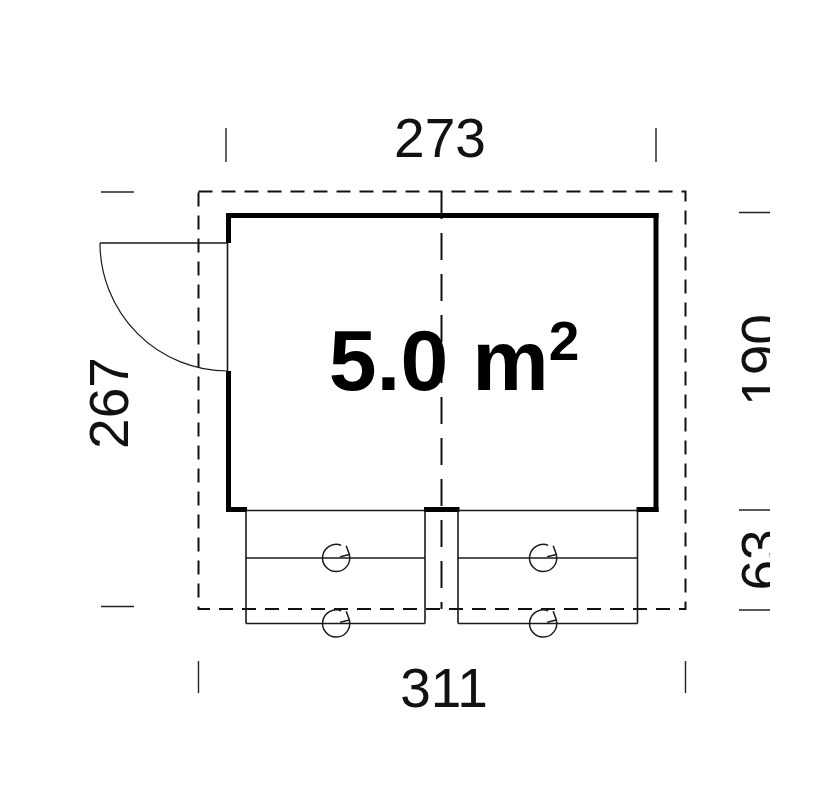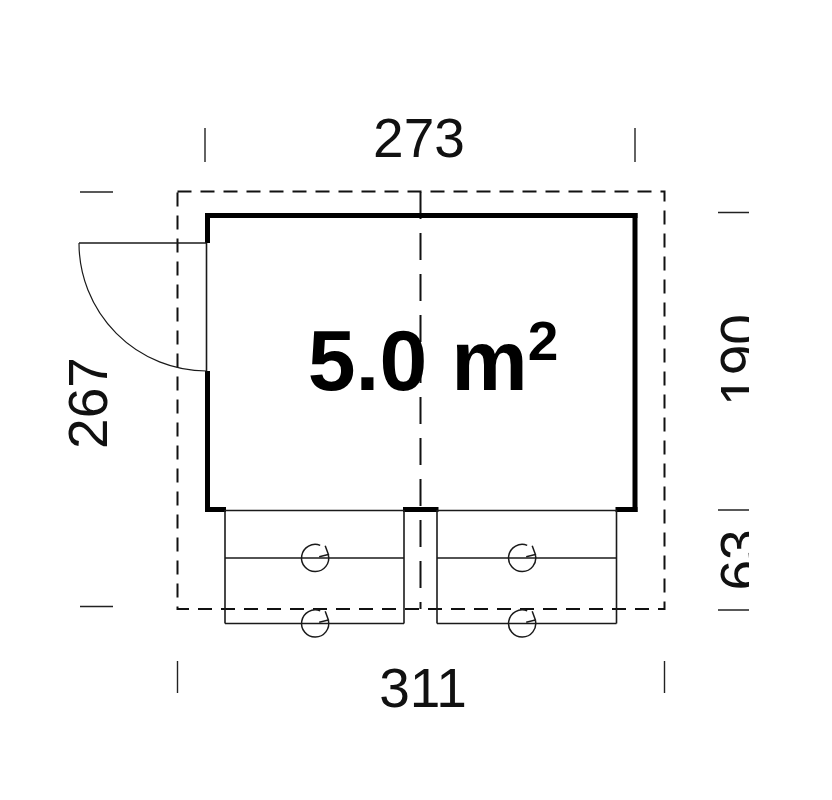--- a/index.html
+++ b/index.html
@@ -7,20 +7,21 @@
     padding: 0;
     background: #ffffff;
   }
   .canvas {
     position: relative;
     width: 749px;
     height: 800px;
     background: #ffffff;
     overflow: hidden;
     font-family: "Liberation Sans", sans-serif;
+    margin-left: 21px;
   }
   svg { display: block; }
   .dim-text {
     font-family: "Liberation Sans", sans-serif;
     font-size: 55px;
     font-weight: 400;
     fill: #111111;
   }
   .area-text {
     font-family: "Liberation Sans", sans-serif;

